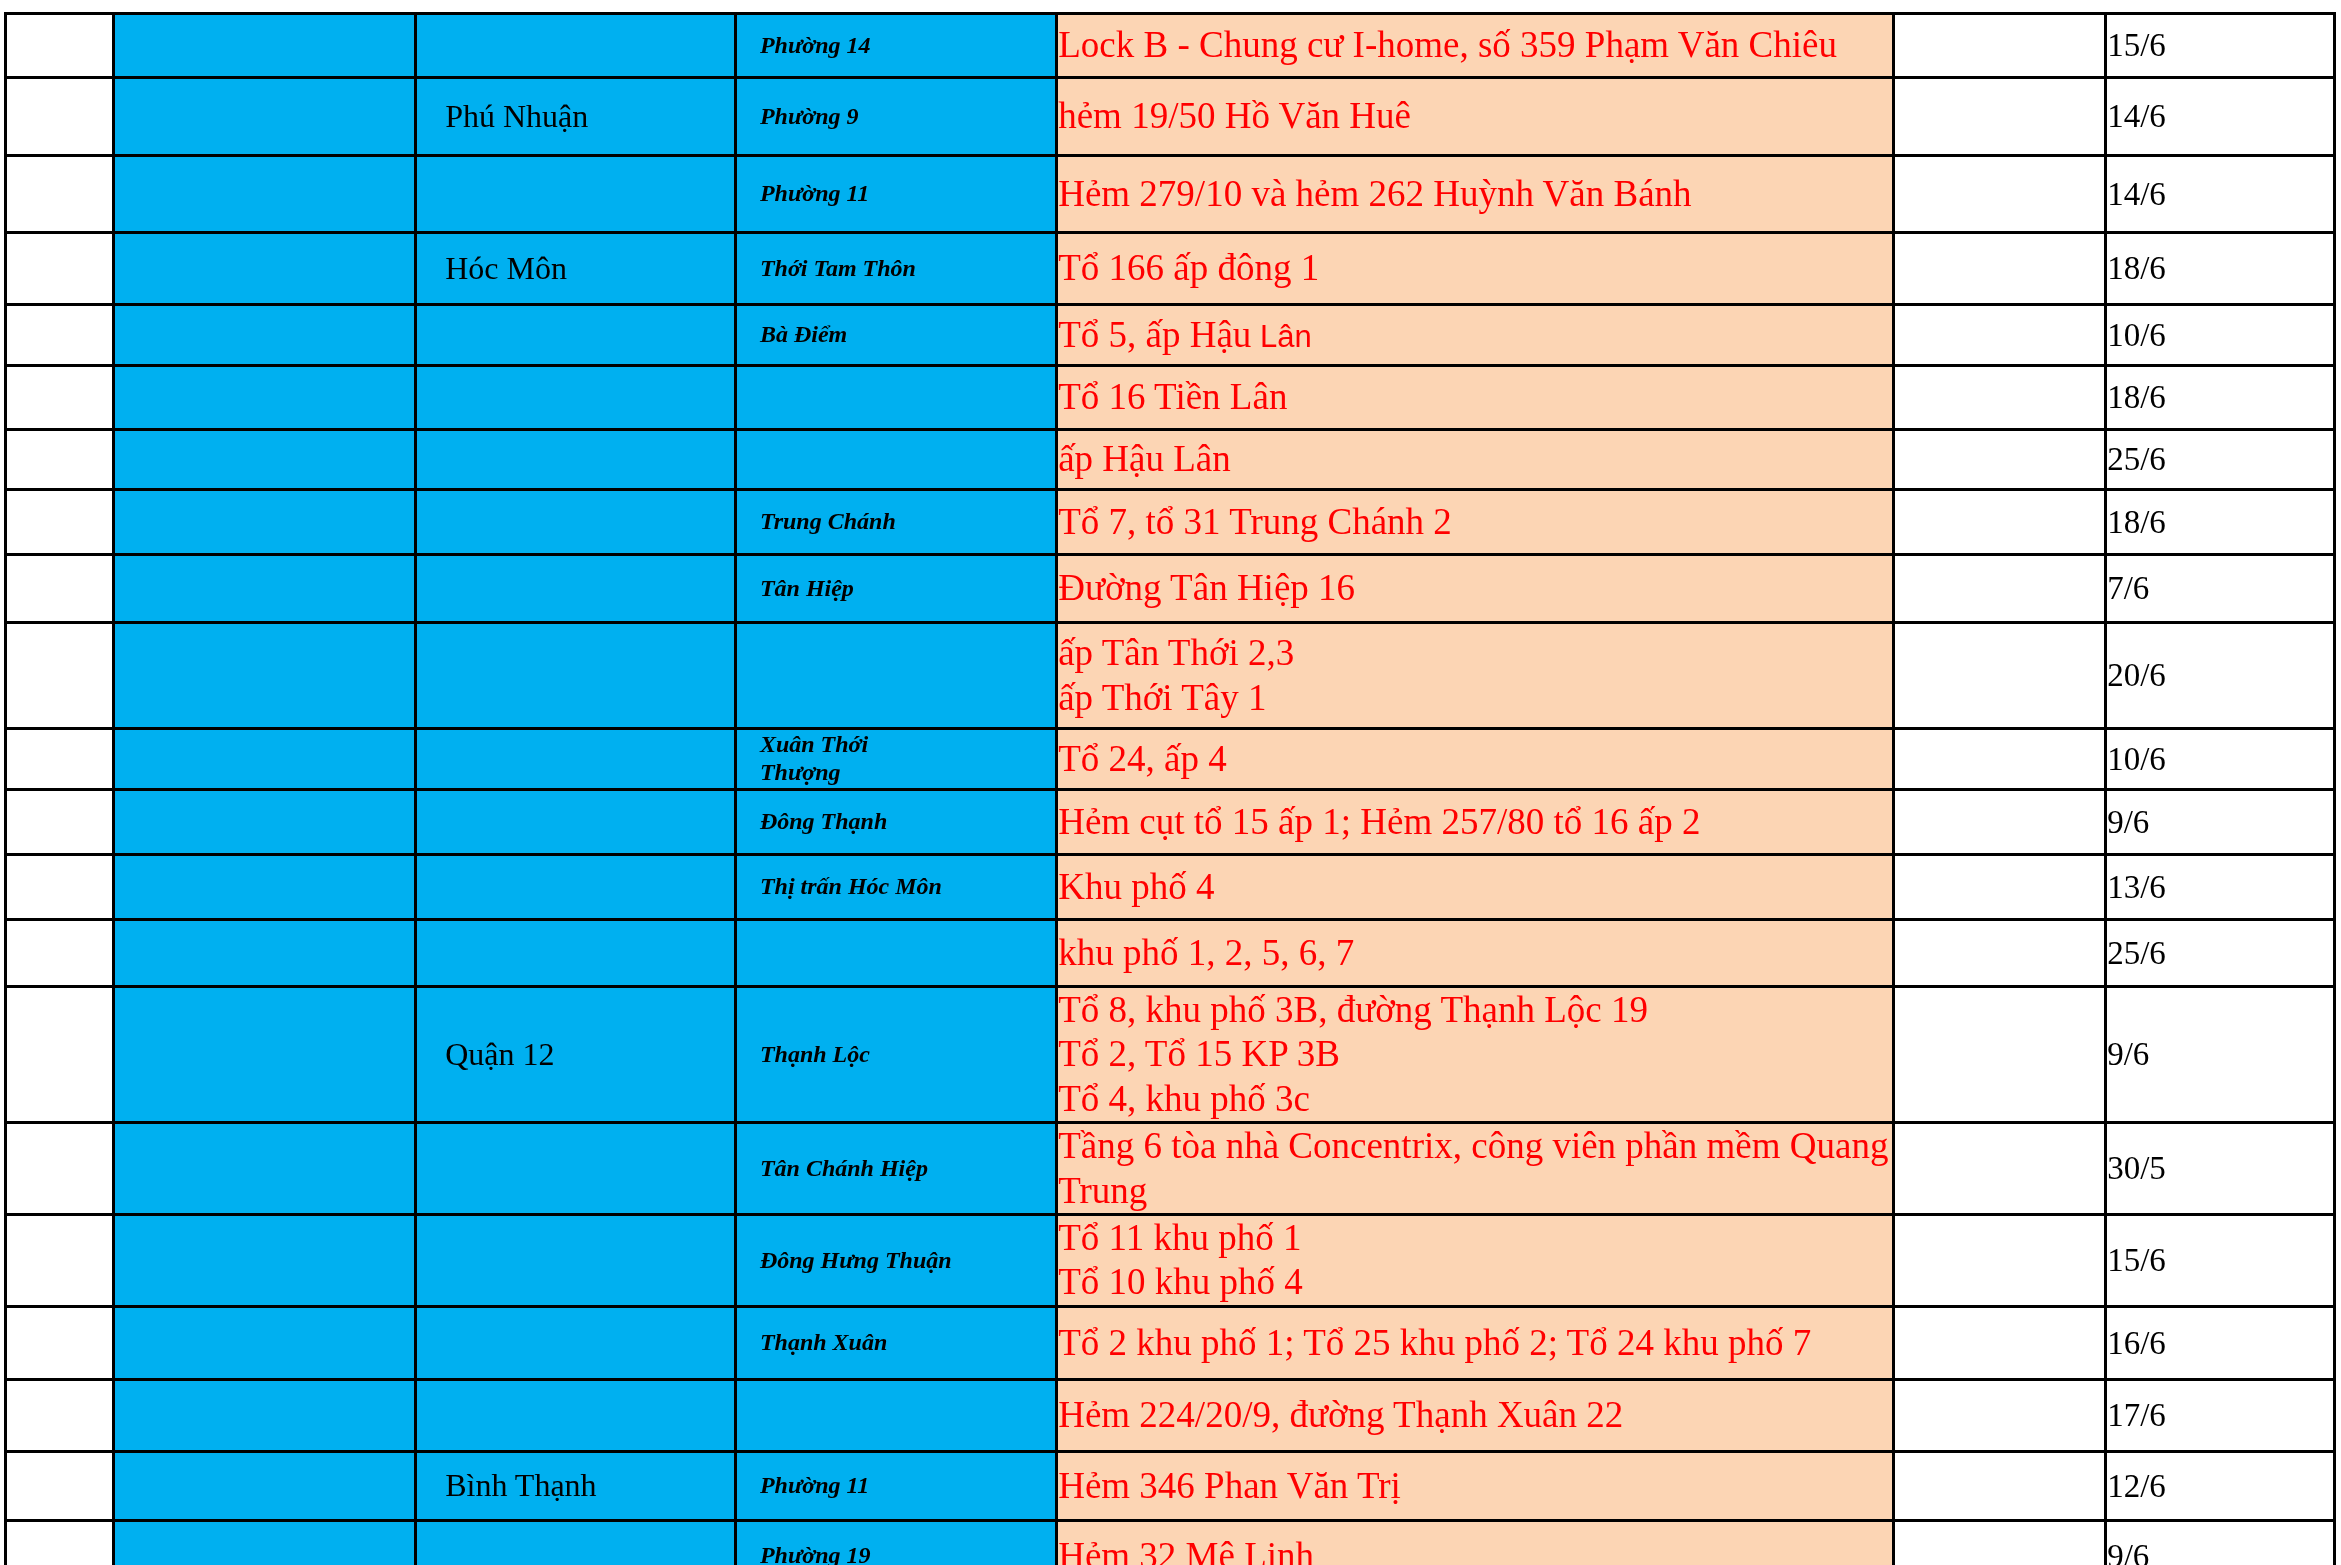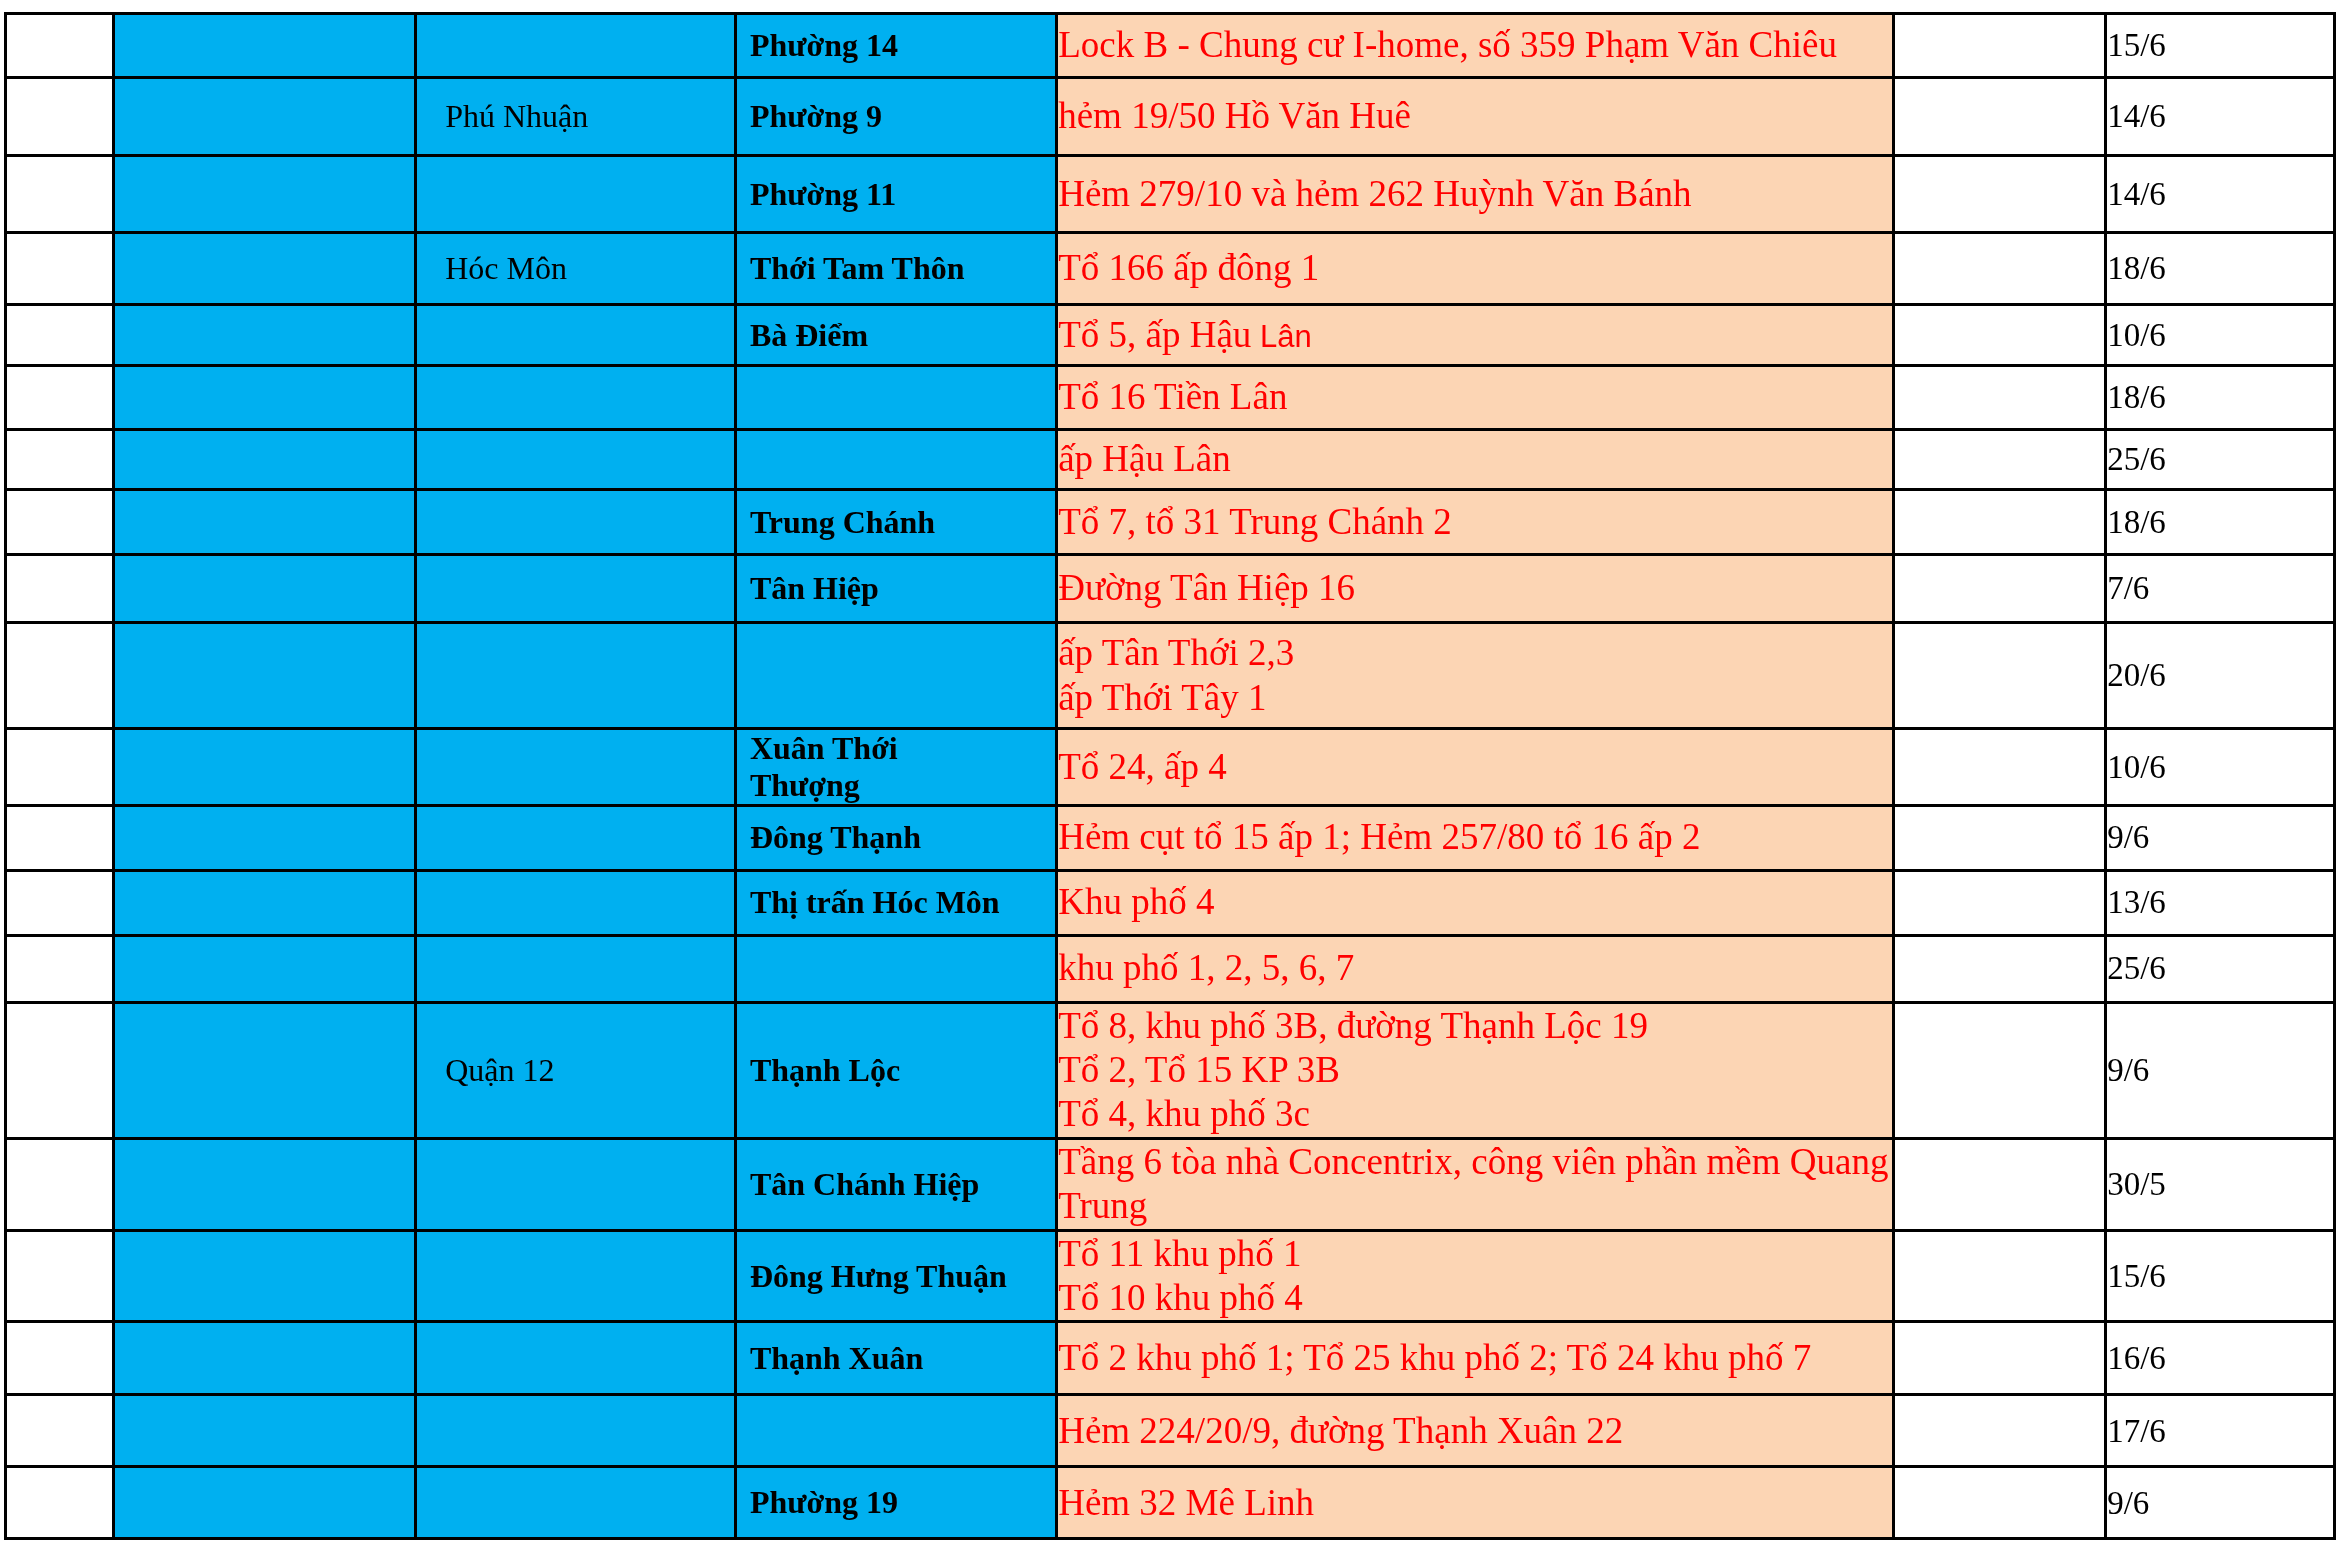--- a/index.html
+++ b/index.html
@@ -38,26 +38,28 @@
   td.c7{border-right:none;}
   .district{
     display:block;
     font-size:32px;
     color:var(--text-black);
     padding-left:28px;
     line-height:1.15;
   }
   .ward{
     display:block;
-    font-size:32px;
+    font-size:24px;
     font-weight:bold;
+    font-style:italic;
     color:var(--text-black);
     padding-left:12.7px;
     line-height:1.15;
     white-space:pre-wrap;
+    margin-left:10px;
   }
   .address{
     font-size:37px;
     color:var(--address-red);
     line-height:1.2;
     white-space:pre-wrap;
   }
   td.c5{padding-left:5.7px;padding-right:7px;}
   .address-sans{
     font-family:Liberation Sans, sans-serif;
@@ -391,20 +393,35 @@
         <td class="c4">
             <span class="ward"></span>
           </td>
         <td class="c5"><span class="address">Hẻm 224/20/9, đường Thạnh Xuân 22</span><span class="address-sans"></span></td>
         <td class="c6"></td>
         <td class="c7">
             <span class="date">17/6</span>
           </td>
       </tr>
 
+      <tr style="height:69px">
+        <td class="c1"></td>
+        <td class="c2"></td>
+        <td class="c3">
+            <span class="district">Bình Thạnh</span>
+          </td>
+        <td class="c4">
+            <span class="ward">Phường 11</span>
+          </td>
+        <td class="c5"><span class="address">Hẻm 346 Phan Văn Trị</span><span class="address-sans"></span></td>
+        <td class="c6"></td>
+        <td class="c7">
+            <span class="date">12/6</span>
+          </td>
+      </tr>
 
       <tr style="height:72px">
         <td class="c1"></td>
         <td class="c2"></td>
         <td class="c3">
             <span class="district"></span>
           </td>
         <td class="c4">
             <span class="ward">Phường 19</span>
           </td>

